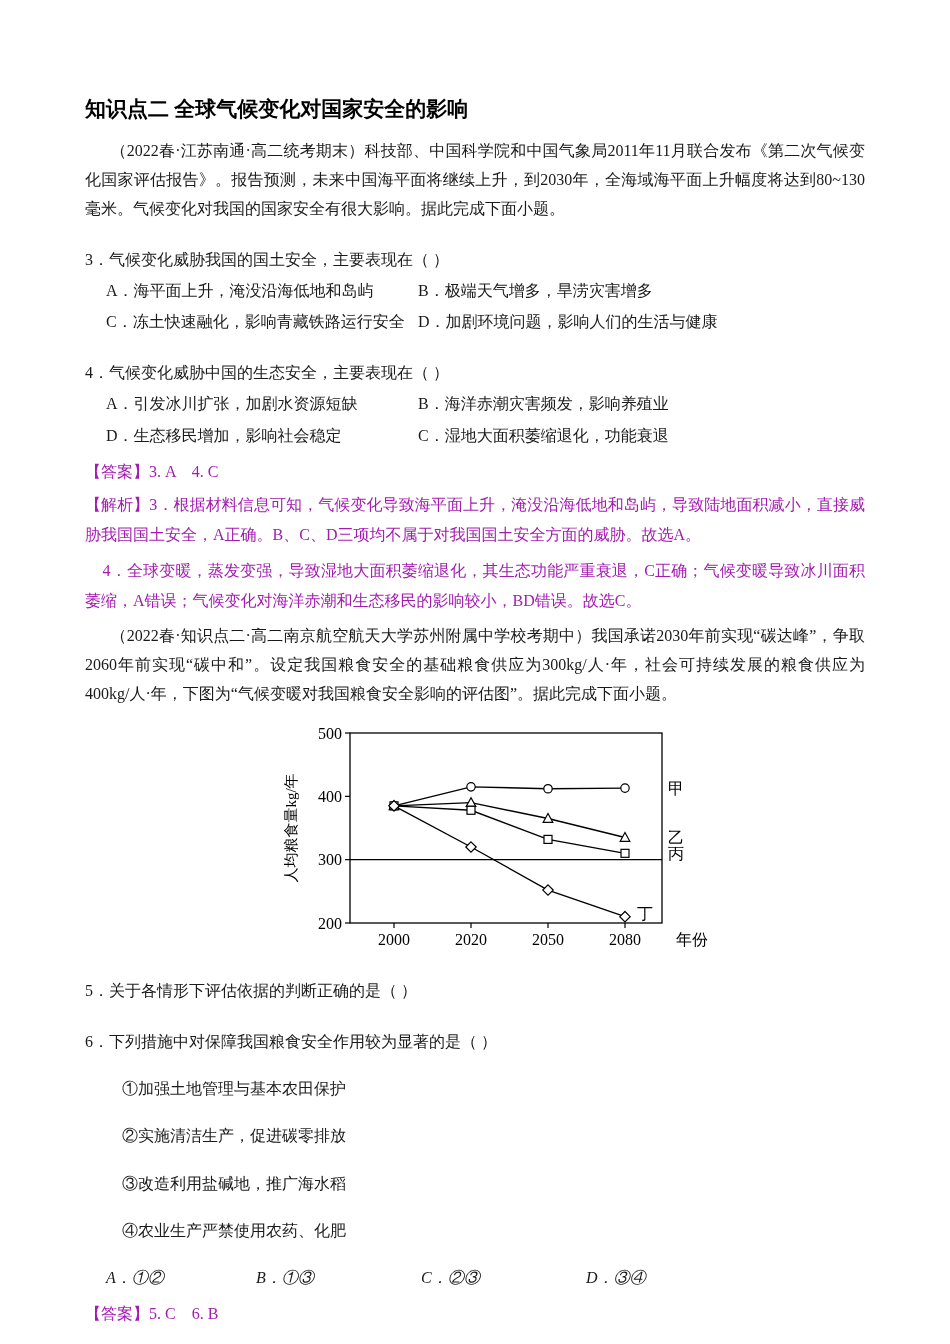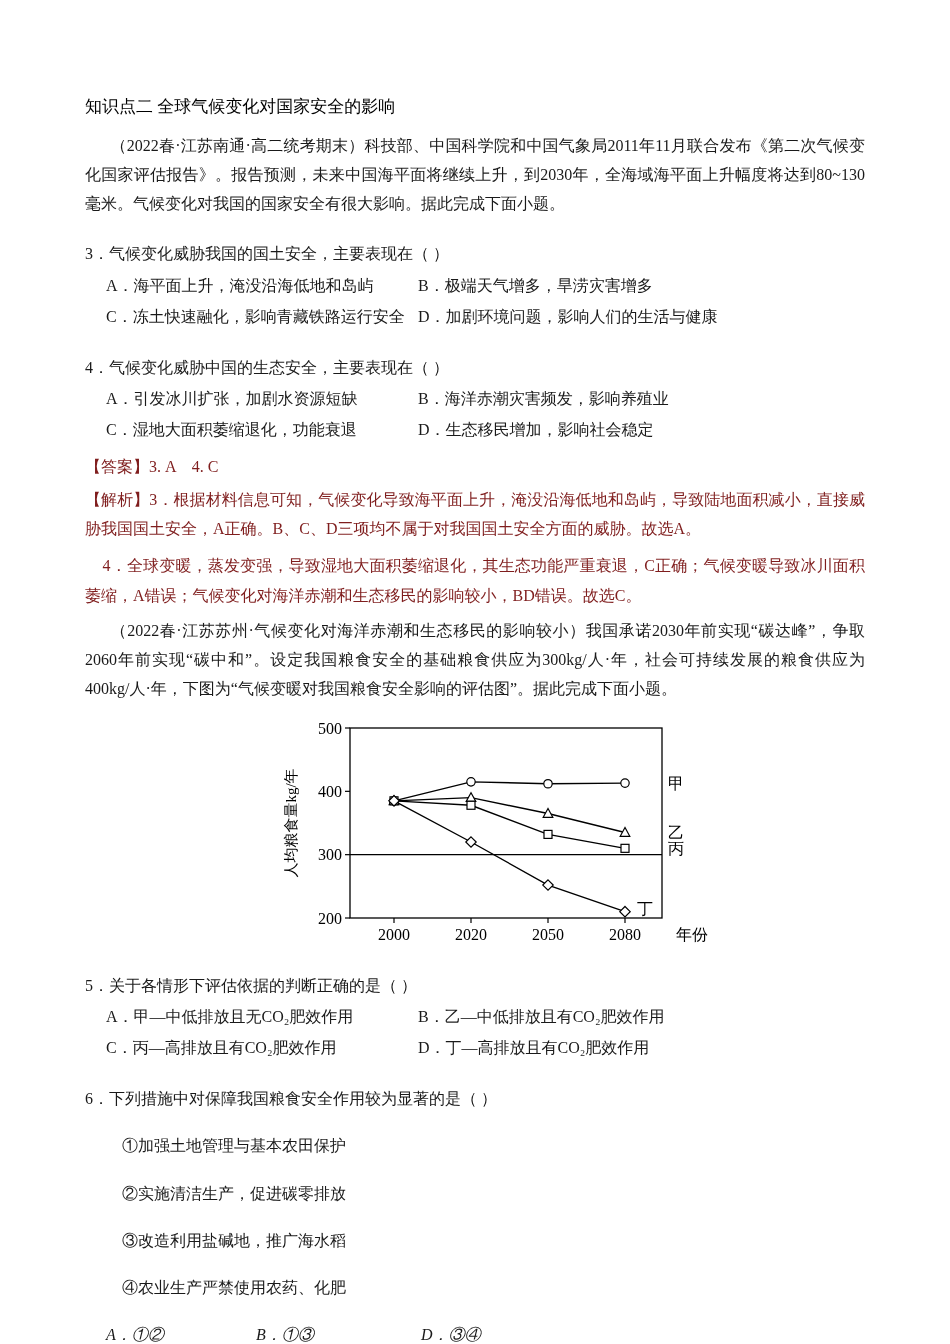--- a/index.html
+++ b/index.html
@@ -4,34 +4,34 @@
 <style>
   html,body { margin:0; padding:0; background:#ffffff; }
   body {
     width:950px; height:1344px; overflow:hidden;
     font-family:"Liberation Serif","DejaVu Serif",serif;
     color:#1a1a1a;
     font-size:16px;
   }
   .page { box-sizing:border-box; width:950px; padding:96px 85px 0 85px; }
   h1.heading {
-    font-size:17px; font-weight:normal; color:#000;
+    font-size:21px; font-weight:bold; color:#000;
     margin:0 0 14px 0; line-height:1.3;
   }
   p.passage {
     margin:3px 0 4px 0; text-indent:1.6em; text-align:justify;
     line-height:1.8;
   }
   .stem { margin:20px 0 0 0; line-height:1.95; }
   .opts { padding-left:21px; line-height:1.95; }
   .opts-2col { display:grid; grid-template-columns:312px 1fr; }
   .opts-4col { display:grid; grid-template-columns:150px 165px 165px 1fr;font-style:italic; }
   .q6-items { padding-left:21px; line-height:1.95; }
   .q6-items p { margin:16px; }
-  .red { color:#7f1d1d; }
+  .red { color:#a21caf; }
   .answer-line { margin:5px 0 3px 0; line-height:1.95; }
   p.analysis { margin:0 0 7px 0; text-align:justify; line-height:1.85; }
   p.analysis.indent1 { text-indent:1.1em; }
   .chart-wrap { margin:10px 0 4px 193px; }
   svg text { font-family:"Liberation Serif","DejaVu Serif",serif; fill:#000; }
 </style>
 </head>
 <body>
 
 <div class="page">
@@ -48,30 +48,30 @@
       <span>C．冻土快速融化，影响青藏铁路运行安全</span>
       <span>D．加剧环境问题，影响人们的生活与健康</span>
     </div>
   </section>
 
   <section>
     <p class="stem">4．气候变化威胁中国的生态安全，主要表现在（ ）</p>
     <div class="opts opts-2col">
       <span>A．引发冰川扩张，加剧水资源短缺</span>
       <span>B．海洋赤潮灾害频发，影响养殖业</span>
+      <span>D．生态移民增加，影响社会稳定</span>
       <span>C．湿地大面积萎缩退化，功能衰退</span>
-      <span>D．生态移民增加，影响社会稳定</span>
     </div>
   </section>
 
   <p class="red answer-line">【答案】3. A　4. C</p>
   <p class="red analysis">【解析】3．根据材料信息可知，气候变化导致海平面上升，淹没沿海低地和岛屿，导致陆地面积减小，直接威胁我国国土安全，A正确。B、C、D三项均不属于对我国国土安全方面的威胁。故选A。</p>
   <p class="red analysis indent1">4．全球变暖，蒸发变强，导致湿地大面积萎缩退化，其生态功能严重衰退，C正确；气候变暖导致冰川面积萎缩，A错误；气候变化对海洋赤潮和生态移民的影响较小，BD错误。故选C。</p>
 
-  <p class="passage">（2022春·江苏苏州·气候变化对海洋赤潮和生态移民的影响较小）我国承诺2030年前实现“碳达峰”，争取2060年前实现“碳中和”。设定我国粮食安全的基础粮食供应为300kg/人·年，社会可持续发展的粮食供应为400kg/人·年，下图为“气候变暖对我国粮食安全影响的评估图”。据此完成下面小题。</p>
+  <p class="passage">（2022春·知识点二·高二南京航空航天大学苏州附属中学校考期中）我国承诺2030年前实现“碳达峰”，争取2060年前实现“碳中和”。设定我国粮食安全的基础粮食供应为300kg/人·年，社会可持续发展的粮食供应为400kg/人·年，下图为“气候变暖对我国粮食安全影响的评估图”。据此完成下面小题。</p>
 
   <div class="chart-wrap">
     <svg id="chart-svg" width="442" height="232" viewBox="0 0 442 232">
         <rect x="72" y="14" width="312" height="190" fill="none" stroke="#000" stroke-width="1.3"></rect>
         <line x1="72" y1="140.66666666666669" x2="384" y2="140.66666666666669" stroke="#000" stroke-width="1.1"></line>
         <line x1="67" y1="204" x2="72" y2="204" stroke="#000" stroke-width="1.2"></line>
         <text x="64" y="209.5" text-anchor="end" font-size="16">200</text>
         <line x1="67" y1="140.66666666666669" x2="72" y2="140.66666666666669" stroke="#000" stroke-width="1.2"></line>
         <text x="64" y="146.16666666666669" text-anchor="end" font-size="16">300</text>
         <line x1="67" y1="77.33333333333334" x2="72" y2="77.33333333333334" stroke="#000" stroke-width="1.2"></line>
@@ -110,38 +110,33 @@
         <polygon points="116,81.63333333333333 121.2,86.83333333333333 116,92.03333333333333 110.8,86.83333333333333" fill="#fff" stroke="#000" stroke-width="1.2"></polygon>
         <polygon points="193,122.8 198.2,128 193,133.2 187.8,128" fill="#fff" stroke="#000" stroke-width="1.2"></polygon>
         <polygon points="270,165.86666666666667 275.2,171.06666666666666 270,176.26666666666665 264.8,171.06666666666666" fill="#fff" stroke="#000" stroke-width="1.2"></polygon>
         <polygon points="347,192.46666666666667 352.2,197.66666666666666 347,202.86666666666665 341.8,197.66666666666666" fill="#fff" stroke="#000" stroke-width="1.2"></polygon>
         <text x="359" y="199.66666666666666" font-size="16">丁</text>
       </svg>
   </div>
 
   <section>
     <p class="stem">5．关于各情形下评估依据的判断正确的是（ ）</p>
-    <div class="opts opts-2col">
-      <span>A．甲—中低排放且无CO₂肥效作用</span>
-      <span>B．乙—中低排放且有CO₂肥效作用</span>
-      <span>C．丙—高排放且有CO₂肥效作用</span>
-      <span>D．丁—高排放且有CO₂肥效作用</span>
-    </div>
   </section>
 
   <section>
     <p class="stem">6．下列措施中对保障我国粮食安全作用较为显著的是（ ）</p>
     <div class="q6-items">
       <p>①加强土地管理与基本农田保护</p>
       <p>②实施清洁生产，促进碳零排放</p>
       <p>③改造利用盐碱地，推广海水稻</p>
       <p>④农业生产严禁使用农药、化肥</p>
     </div>
     <div class="opts opts-4col">
       <span>A．①②</span>
       <span>B．①③</span>
+      <span>C．②③</span>
       <span>D．③④</span>
     </div>
   </section>
 
   <p class="red answer-line">【答案】5. C　6. B</p>
 
 </div>
 
 </body></html>

